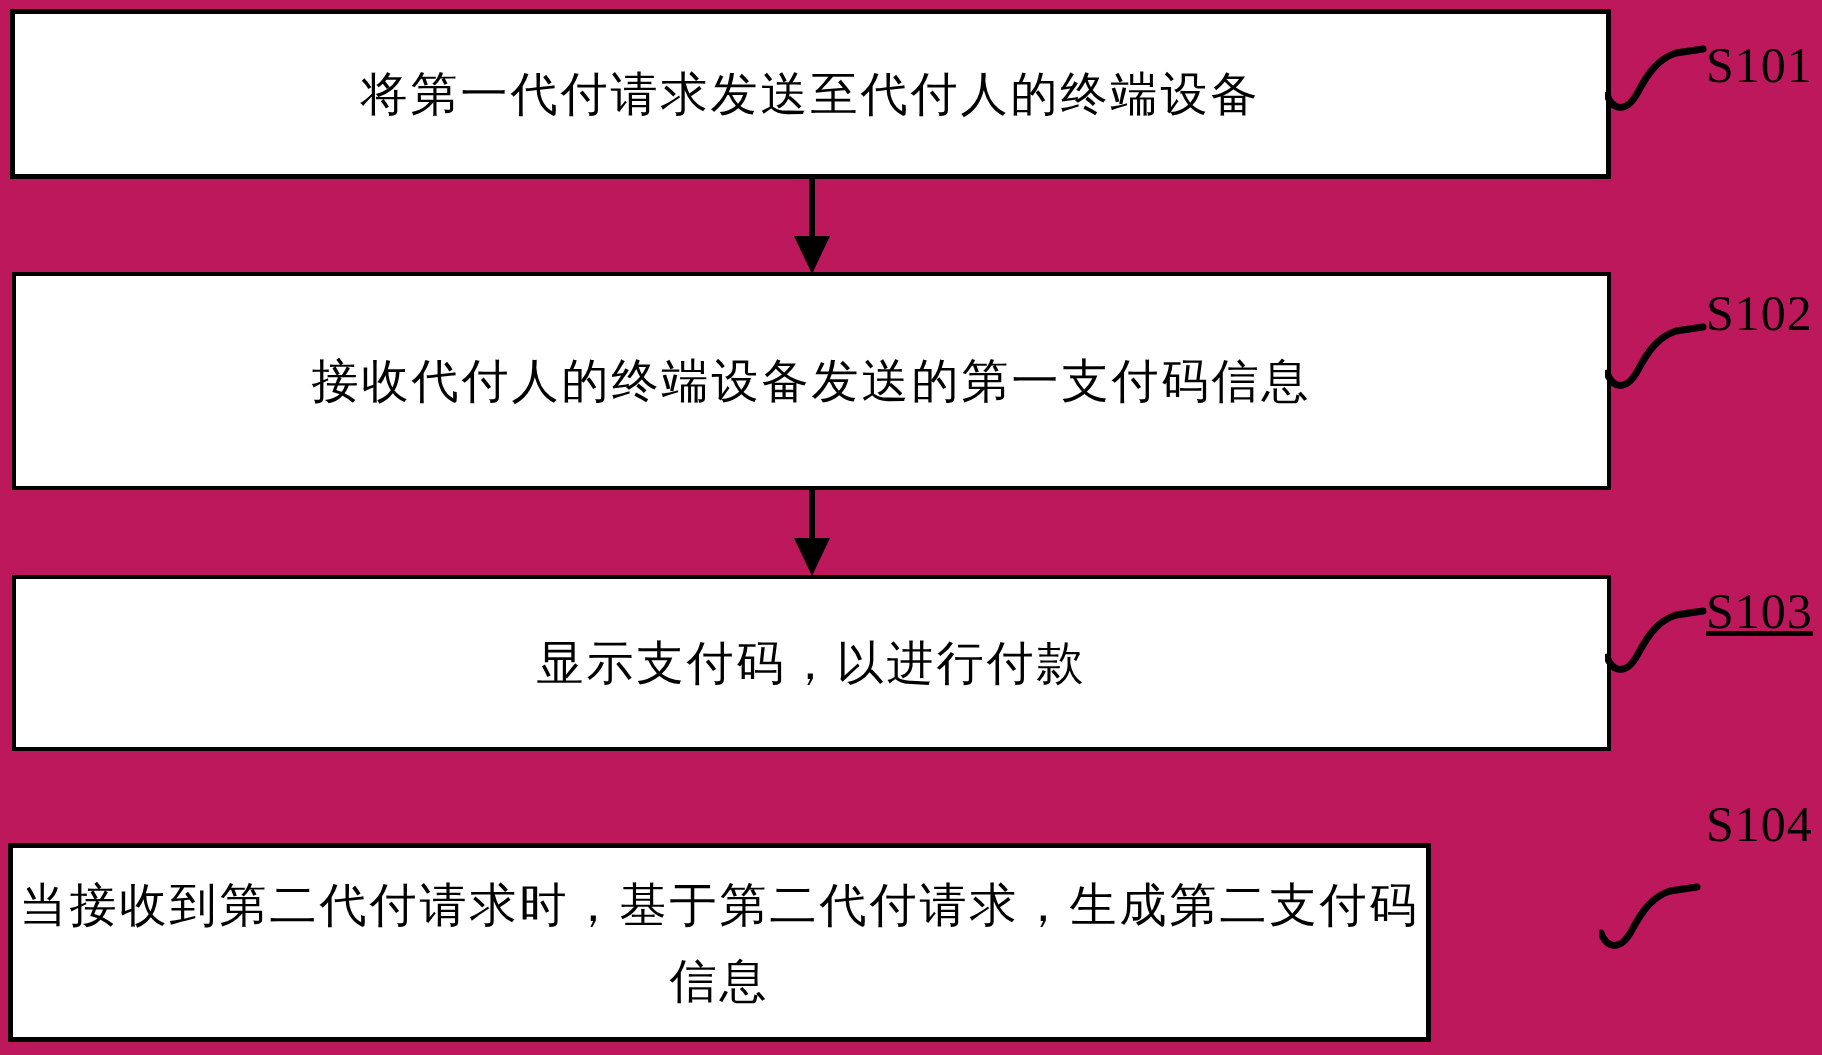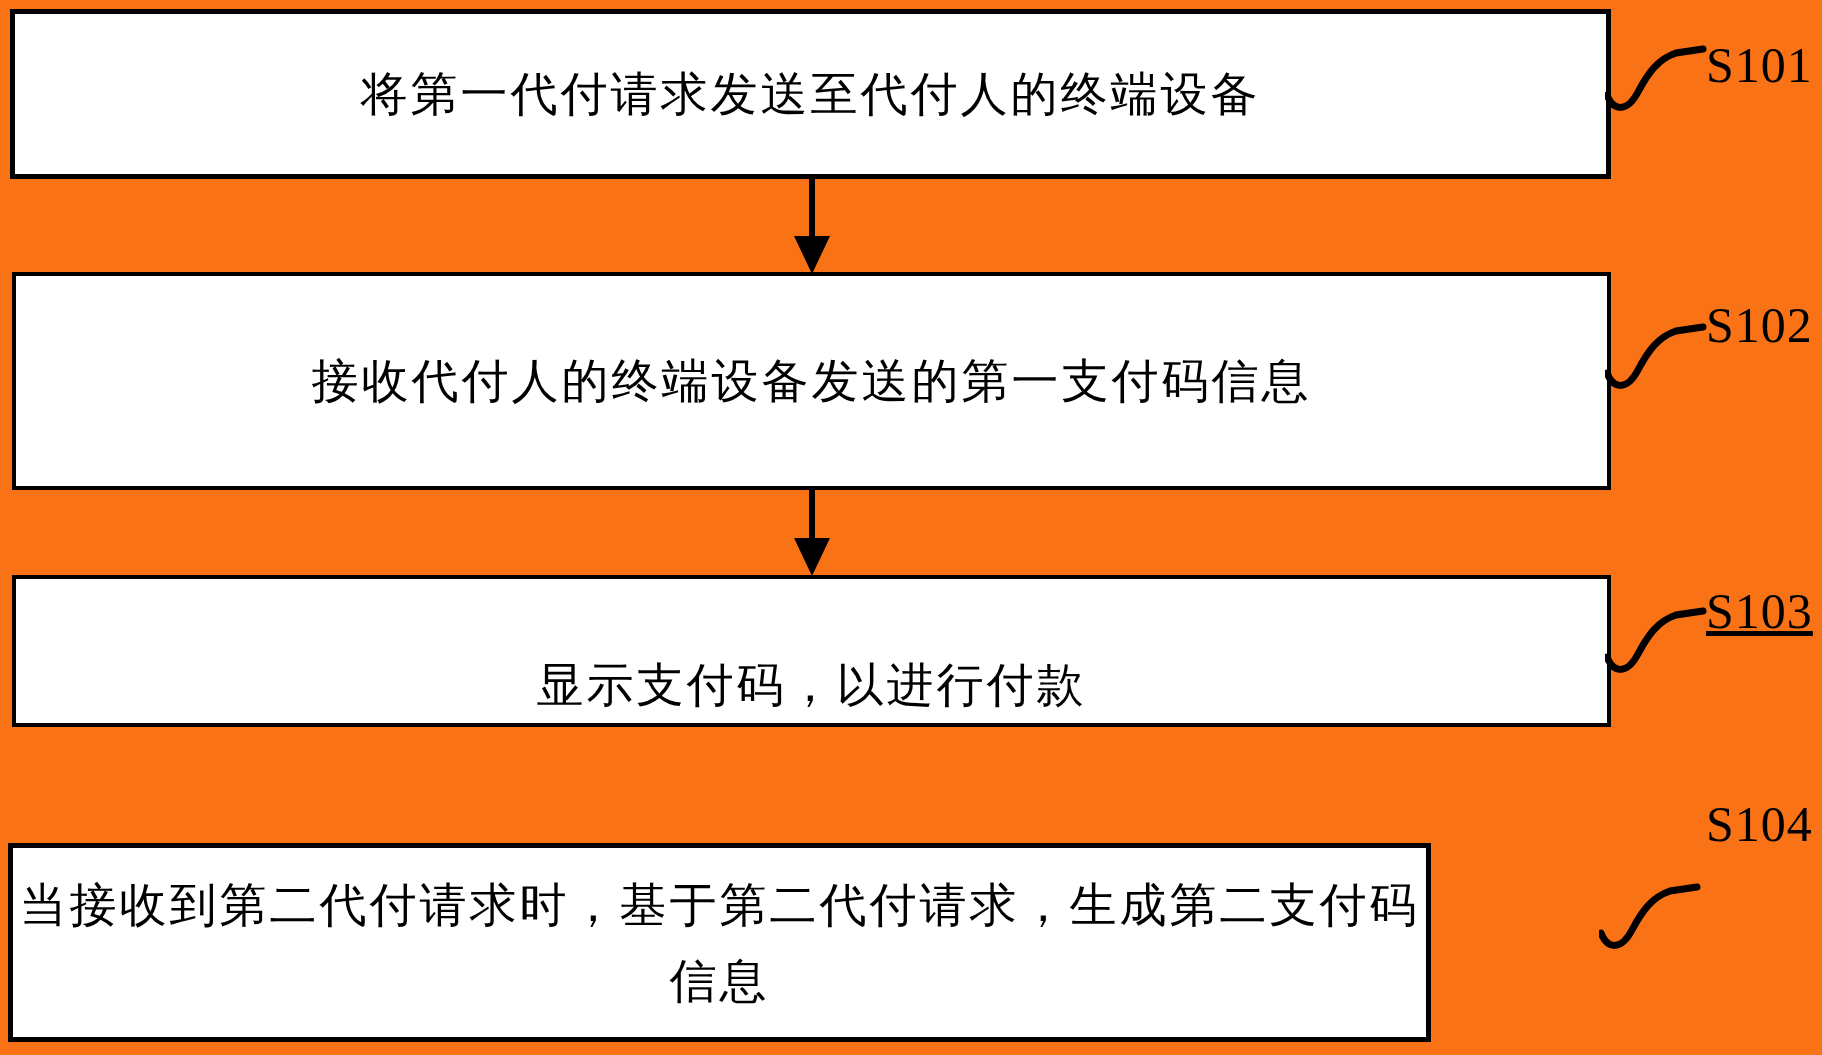--- a/index.html
+++ b/index.html
@@ -4,21 +4,21 @@
 <style>
   html, body {
     margin: 0;
     padding: 0;
     background: #ffffff;
   }
   #stage {
     position: relative;
     width: 1822px;
     height: 1055px;
-    background: #f97316;
+    background: #be185d;
     font-family: "Liberation Serif", "DejaVu Serif", serif;
     color: #000000;
     overflow: hidden;
   }
   .flow-box {
     position: absolute;
     box-sizing: border-box;
     background: #ffffff;
     display: flex;
     align-items: center;
@@ -26,21 +26,21 @@
     text-align: center;
   }
   .box-text {
     font-size: 47px;
     letter-spacing: 3px;
     line-height: 76px;
     font-family: "Liberation Serif", "DejaVu Serif", serif;
   }
   #box1 { left: 10px;  top: 9px;   width: 1601px; height: 170px; border: 5px solid #000; }
   #box2 { left: 12px;  top: 272px; width: 1599px; height: 218px; border: 4px solid #000; justify-content: center; }
-  #box3 { left: 12px;  top: 575px; width: 1599px; height: 152px; border: 4px solid #000; align-items: flex-end; }
+  #box3 { left: 12px;  top: 575px; width: 1599px; height: 176px; border: 4px solid #000; }
   #box4 { left: 8px;   top: 843px; width: 1423px; height: 199px; border: 5px solid #000; }
   .arrow {
     position: absolute;
     width: 44px;
   }
   #arrow1 { left: 790px; top: 178px; height: 96px; }
   #arrow2 { left: 790px; top: 490px; height: 86px; }
   .squiggle {
     position: absolute;
     width: 102px;
@@ -52,21 +52,21 @@
   #squig4 { left: 1599px; top: 870px; }
   .step-label {
     position: absolute;
     left: 1706px;
     font-size: 50px;
     letter-spacing: 1px;
     font-family: "Liberation Serif", "DejaVu Serif", serif;
     white-space: nowrap;
   }
   #label1 { top: 36px;  }
-  #label2 { top: 284px; margin-top: 12px; }
+  #label2 { top: 284px; }
   #label3 { top: 582px; text-decoration: underline; }
   #label4 { top: 795px; }
 </style>
 </head>
 <body>
 
 <div id="stage">
 
   <div class="flow-box" id="box1">
     <span class="box-text">将第一代付请求发送至代付人的终端设备</span>

